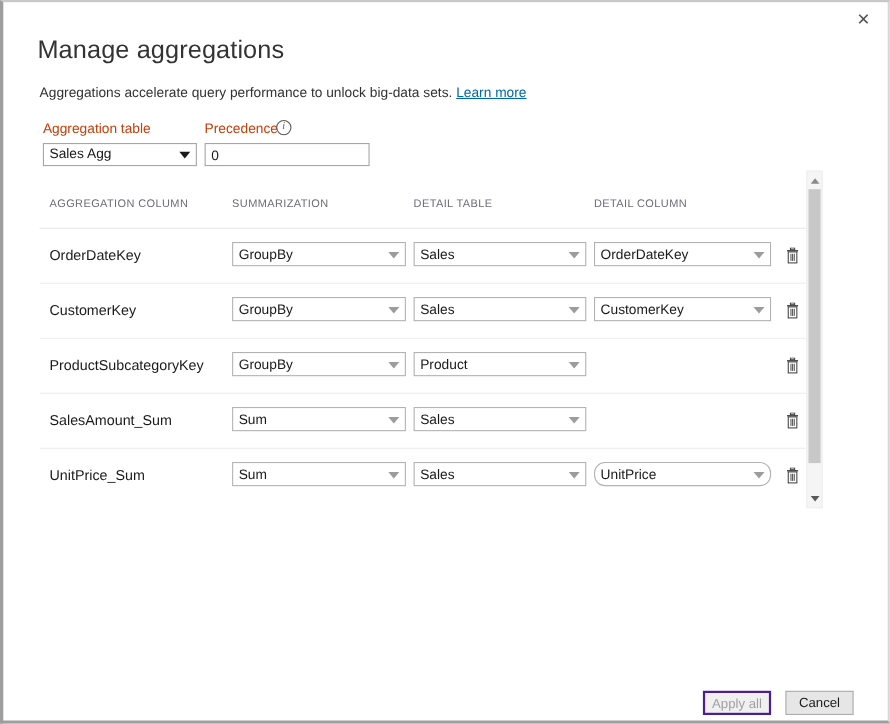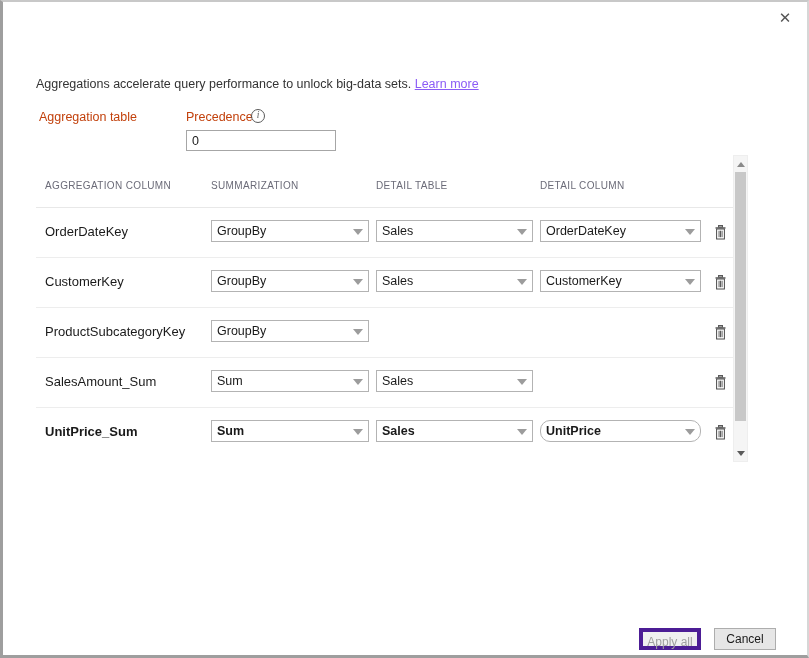--- a/index.html
+++ b/index.html
@@ -59,21 +59,21 @@
 
   .subtitle {
     position: absolute;
     left: 33px;
     top: 75px;
     font-size: 12.5px;
     color: #333333;
     white-space: nowrap;
   }
   .subtitle a {
-    color: #8b5cf6;
+    color: #0369a1;
     text-decoration: underline;
   }
 
   
   .field-label {
     position: absolute;
     font-size: 12.5px;
     color: #c2410c;
     white-space: nowrap;
   }
@@ -161,21 +161,21 @@
     color: #6b6b78;
     letter-spacing: 0.35px;
     white-space: nowrap;
   }
 
   .grid-row {
     position: relative;
     height: 49px;
     border-bottom: 1px solid #ededed;
   }
-  .grid-row:last-child { border-bottom: none; font-weight: bold; }
+  .grid-row:last-child { border-bottom: none; }
 
   .cell-agg {
     position: absolute;
     top: 16px;
     font-size: 13px;
     color: #1a1a1a;
     white-space: nowrap;
   }
 
   .dd {
@@ -270,21 +270,21 @@
     font-family: "Liberation Sans", sans-serif;
     text-align: center;
     line-height: 20px;
     cursor: pointer;
   }
   #apply-all-btn {
     left: 636px;
     top: 626px;
     width: 62px;
     background: #f0f0f0;
-    border: 4px solid #4c1d95;
+    border: 2px solid #4c1d95;
     color: #a0a0a0;
     cursor: default;
   }
   #cancel-btn {
     left: 711px;
     top: 626px;
     width: 62px;
     background: #e6e6e6;
     border: 1px solid #adadad;
     color: #1a1a1a;
@@ -292,30 +292,35 @@
 </style>
 </head>
 <body>
 
 <div id="dialog">
 
   <button id="close-btn">
     <span class="glyph">✕</span>
   </button>
 
+  <div class="title">Manage aggregations</div>
 
   <div class="subtitle">
     <span>Aggregations accelerate query performance to unlock big-data sets.</span>
     <a href="#">Learn more</a>
   </div>
 
   <div class="field-label" id="agg-table-label">Aggregation table</div>
   <div class="field-label" id="precedence-label">Precedence</div>
   <div class="info-icon">i</div>
 
+  <div id="agg-table-select">
+    <span>Sales Agg</span>
+    <span class="caret"></span>
+  </div>
 
   <input id="precedence-input" type="text" value="0" style="">
 
   <div id="grid-area">
 
     <div id="grid-head">
       <div class="col-head" style="left:9px;">AGGREGATION COLUMN</div>
       <div class="col-head" style="left:175px;">SUMMARIZATION</div>
       <div class="col-head" style="left:340px;">DETAIL TABLE</div>
       <div class="col-head" style="left:504px;">DETAIL COLUMN</div>
@@ -372,20 +377,24 @@
         </svg>
       </button>
     </div>
 
     <div class="grid-row">
       <div class="cell-agg" style="left:9px;">ProductSubcategoryKey</div>
       <div class="dd" style="left:175px; width:158px;">
         <span>GroupBy</span>
         <span class="caret"></span>
       </div>
+      <div class="dd" style="left:340px; width:157px;">
+        <span>Product</span>
+        <span class="caret"></span>
+      </div>
       <button class="trash-btn" style="left:673px;">
         <svg width="13" height="15" viewBox="0 0 13 15">
           <rect x="1.5" y="2.3" width="10" height="1.3" fill="#4a4a4a"></rect>
           <rect x="4.6" y="0.4" width="3.8" height="1.6" fill="none" stroke="#4a4a4a" stroke-width="1"></rect>
           <rect x="2.6" y="4" width="7.8" height="10" fill="none" stroke="#4a4a4a" stroke-width="1"></rect>
           <rect x="4.6" y="5.7" width="0.9" height="6.5" fill="#4a4a4a"></rect>
           <rect x="6.1" y="5.7" width="0.9" height="6.5" fill="#4a4a4a"></rect>
           <rect x="7.6" y="5.7" width="0.9" height="6.5" fill="#4a4a4a"></rect>
         </svg>
       </button>

